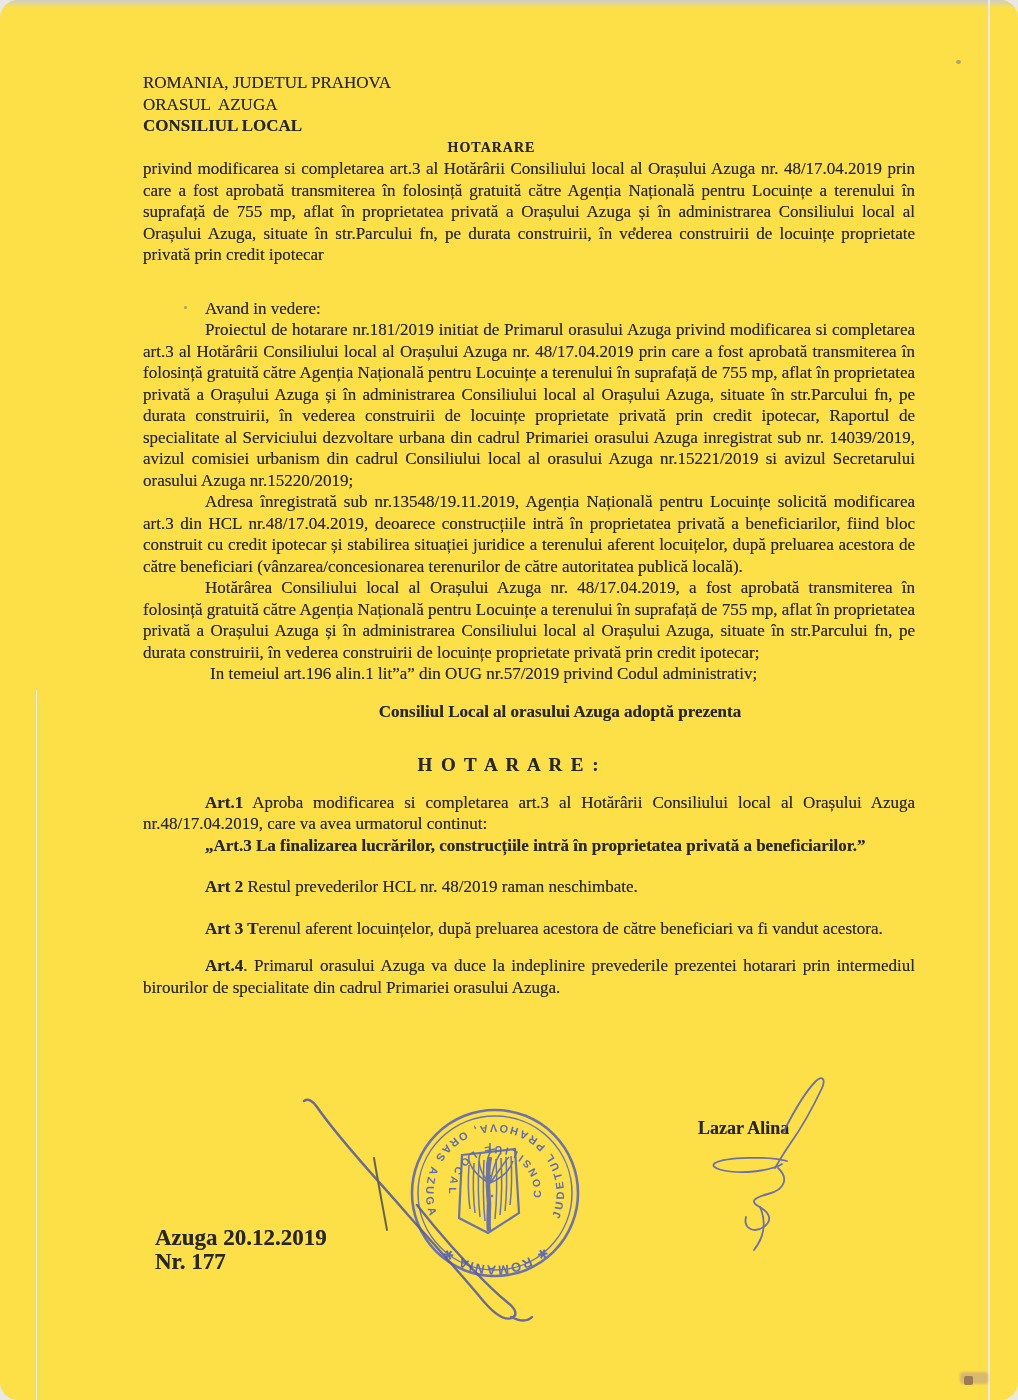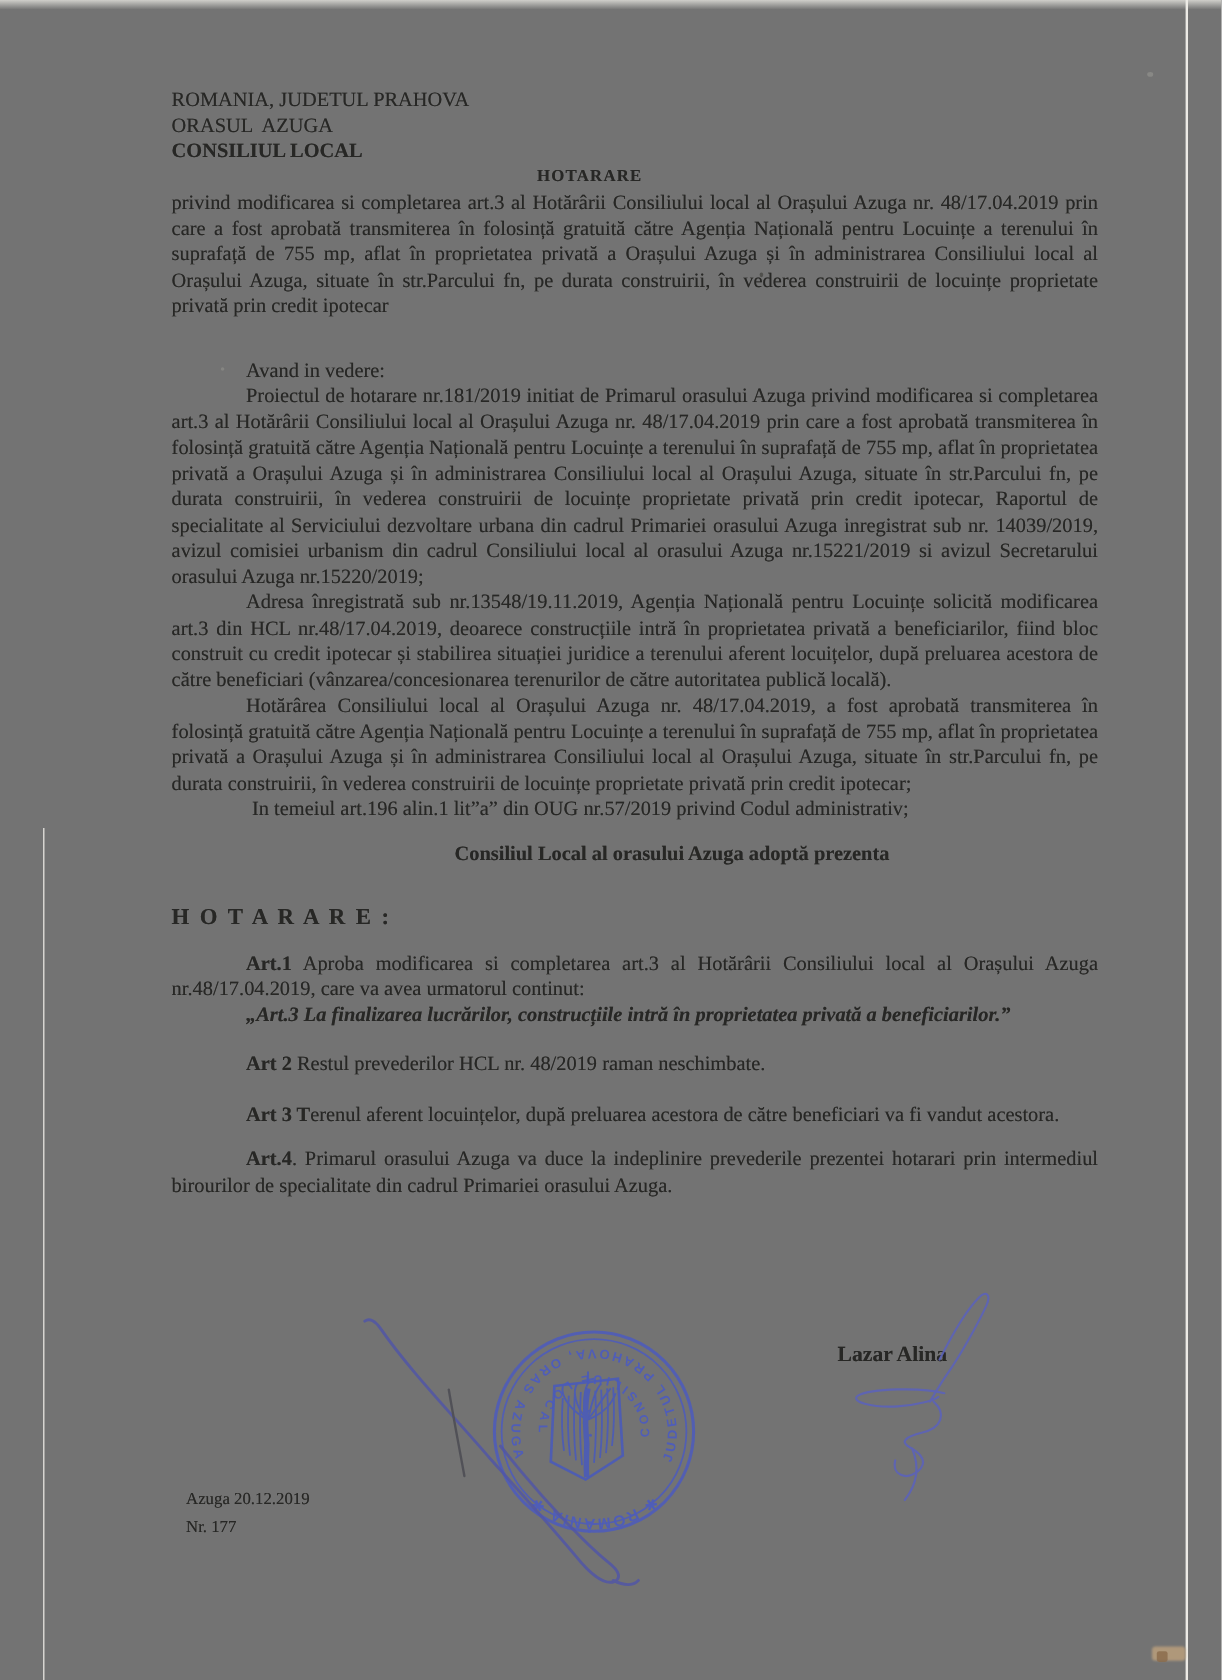--- a/index.html
+++ b/index.html
@@ -1,20 +1,21 @@
 <!DOCTYPE html>
 <html><head>
 <meta charset="utf-8">
 <style>
   html,body{margin:0;padding:0;background:#e8e8e6;}
   .page{
     position:relative;width:1018px;height:1400px;margin:0 auto;
-    background:#737373;overflow:hidden;
+    background:#fde047;overflow:hidden;
     font-family:"Liberation Serif","DejaVu Serif",serif;
     color:#272725;
+    border-radius:18px;
   }
   
   .edge-top{position:absolute;top:0;left:0;right:0;height:8px;
     background:linear-gradient(#cfceca,rgba(255,255,255,0));}
   .edge-right{position:absolute;top:0;bottom:0;left:988px;width:2px;background:#eceae5;}
   .edge-left{position:absolute;top:690px;height:710px;left:36px;width:1px;background:#efede8;}
   .speck1{position:absolute;left:956px;top:60px;width:5px;height:4px;background:#8f8f8b;border-radius:50%;opacity:.75;}
   .speck2{position:absolute;left:184px;top:306px;width:3px;height:3px;background:#8a8a86;border-radius:50%;opacity:.8;}
   .speck3{position:absolute;left:633px;top:227px;width:3px;height:4px;background:#4a4a46;border-radius:50%;opacity:.85;}
   .smudge{position:absolute;left:960px;top:1372px;width:28px;height:12px;background:#c9a87e;
@@ -28,37 +29,37 @@
   .doc p{margin:0;}
   .hline{white-space:pre;}
   .b{font-weight:bold;}
   .doc-title{font-weight:bold;font-size:14px;text-align:center;padding-right:75px;letter-spacing:1px;}
   .intro{text-align:justify;}
   .avand{margin-top:32px !important;padding-left:62px;}
   .para{text-align:justify;text-indent:62px;}
   .p4{text-indent:38px;}
   .p5{text-indent:67px;}
   .adoption{margin-top:16px !important;padding-left:62px;font-weight:bold;text-align:center;}
-  .decision{margin-top:32px !important;padding-right:40px;
+  .decision{margin-top:32px !important;text-align:center;padding-right:40px;
     font-weight:bold;font-size:19px;letter-spacing:2px;}
   .art1{margin-top:16px !important;}
-  .quote{font-weight:bold;font-style:italic;text-indent:62px;}
+  .quote{font-weight:bold;text-indent:62px;}
   .art2{margin-top:20px !important;}
   .art3{margin-top:20px !important;}
   .art4{margin-top:16px !important;}
 
   
   .sig{position:absolute;font-weight:bold;font-size:18px;line-height:25px;
     text-shadow:0 0 .5px rgba(35,35,33,.55);}
   .sig-left{left:328px;top:1120px;}
   .sig-left .name{padding-left:16px;}
   .sig-right{left:668px;top:1116px;}
   .sig-right .name{padding-left:30px;}
-  .footer-block{position:absolute;left:155px;top:1226px;font-weight:normal;font-size:14px;line-height:24px;
-    text-shadow:0 0 .5px rgba(35,35,33,.55);margin-top:12px;}
+  .footer-block{position:absolute;left:155px;top:1226px;font-weight:bold;font-size:23px;line-height:24px;
+    text-shadow:0 0 .5px rgba(35,35,33,.55);}
 
   
   .stamp-svg{position:absolute;left:393px;top:1091px;opacity:.88;}
   .stamp-svg text{font-family:"Liberation Sans","DejaVu Sans",sans-serif;font-weight:bold;fill:#4b5bc2;}
   .pen-svg{position:absolute;left:290px;top:1010px;}
 </style>
 </head>
 <body>
 
 <div class="page">

